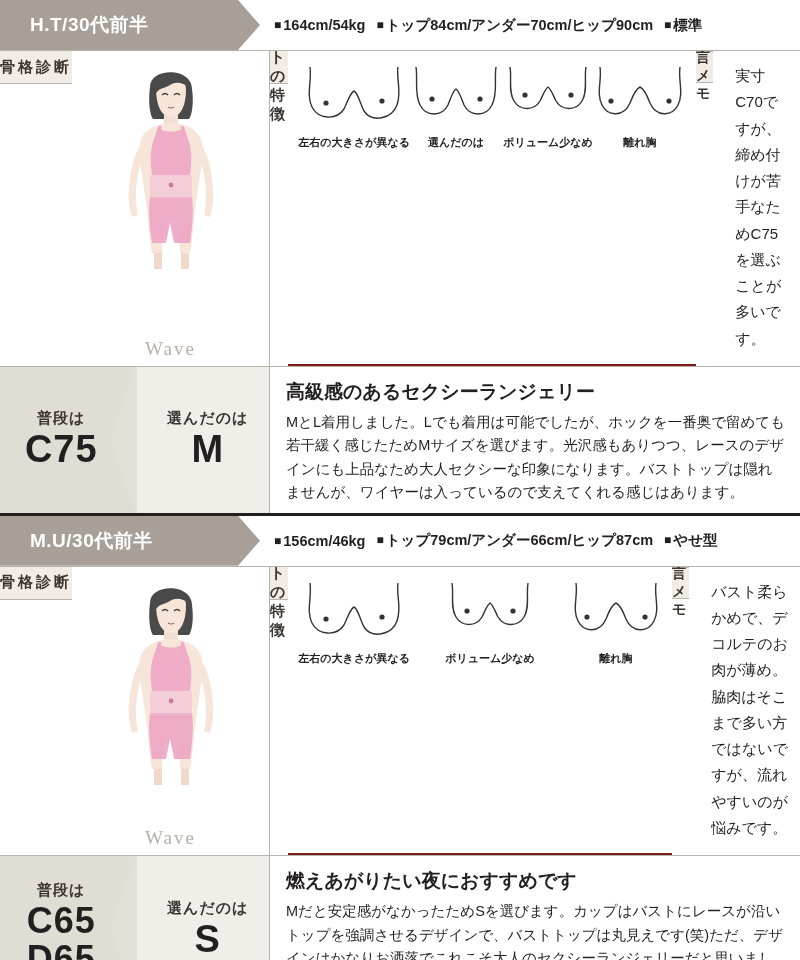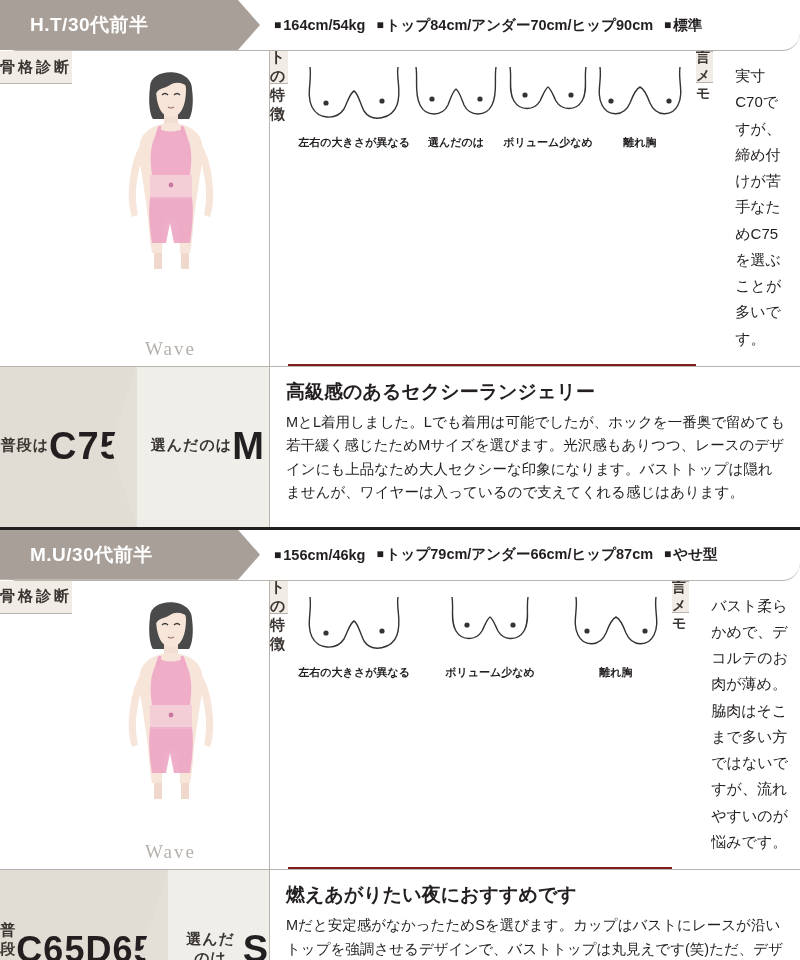--- a/index.html
+++ b/index.html
@@ -12,21 +12,21 @@
   }
   .sheet{width:800px;height:960px;position:relative;overflow:hidden;}
 
   
   .review{width:800px;border-bottom:3px solid #231f20;box-sizing:border-box;}
   .review:last-child{border-bottom:none;}
 
   
   .hdr{
     position:relative;height:50px;display:flex;align-items:stretch;
-    background:#ffffff;border-bottom:1px solid #b9b3ad;border-radius:18px;
+    background:#ffffff;border-bottom:1px solid #b9b3ad;
   }
   .hdr-name{
     position:relative;
     background:#a89f98;
     color:#ffffff;
     font-size:19px;font-weight:bold;
     display:flex;align-items:center;
     padding:0 34px 0 30px;
     letter-spacing:.5px;
     clip-path:polygon(0 0, calc(100% - 22px) 0, 100% 50%, calc(100% - 22px) 100%, 0 100%);
@@ -87,35 +87,34 @@
   }
 
   
   .row3{display:flex;}
   .size-box{
     width:270px;box-sizing:border-box;background:#e3e0d8;
     border-right:1px solid #b9b3ad;
     display:flex;align-items:stretch;position:relative;
   }
   .size-cell{
-    flex:1;display:flex;flex-direction:row;align-items:center;justify-content:center;
+    flex:1;display:flex;flex-direction:column;align-items:center;justify-content:center;
     position:relative;
-    text-align:center;
   }
   .size-cell.usual{
     background:#e0ddd4;
     clip-path:polygon(0 0, 100% 0, calc(100% - 26px) 50%, 100% 100%, 0 100%);
     padding-right:14px;
   }
   .size-cell.chosen{background:#efeee9;padding-left:10px;}
   .size-lbl{font-size:15px;font-weight:bold;letter-spacing:1px;color:#3a3532;margin-bottom:2px;}
   .size-val{font-size:38px;font-weight:bold;line-height:1.04;color:#231f20;letter-spacing:1px;}
   .size-val.small{font-size:36px;}
 
-  .comment-box{flex:1;padding:12px 14px 22px 16px;box-sizing:border-box;}
+  .comment-box{flex:1;padding:12px 14px 8px 16px;box-sizing:border-box;}
   .comment-title{
     font-size:19px;font-weight:bold;color:#231f20;margin:0 0 6px 0;letter-spacing:0px;
   }
   .comment-text{font-size:14.5px;line-height:1.62;color:#231f20;letter-spacing:0px;}
 
   svg{display:block;}
 </style>
 </head>
 <body>
 

